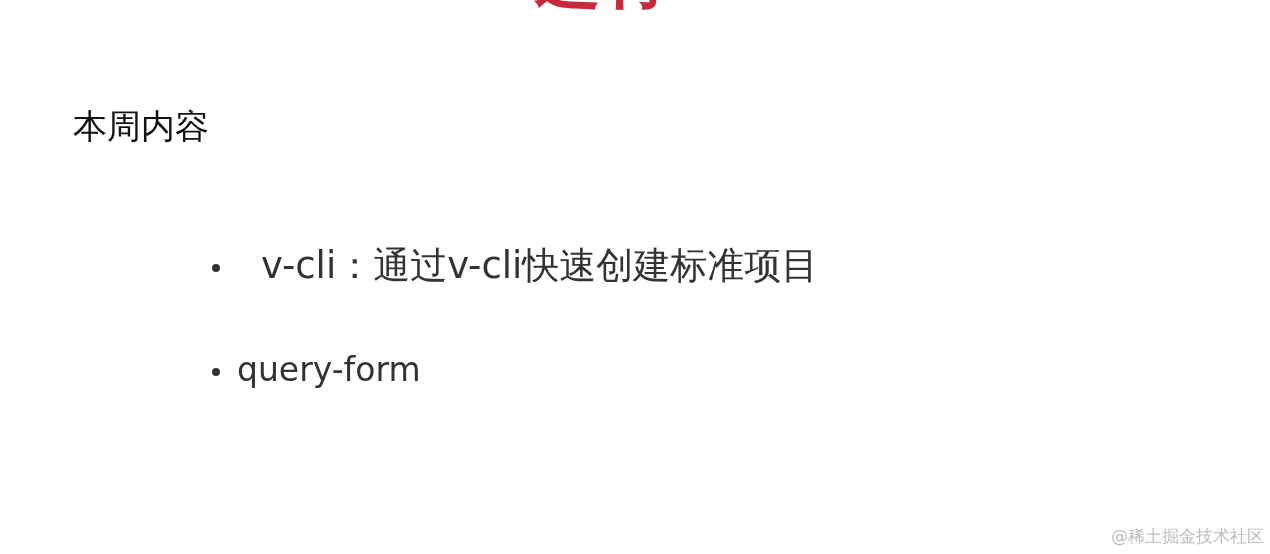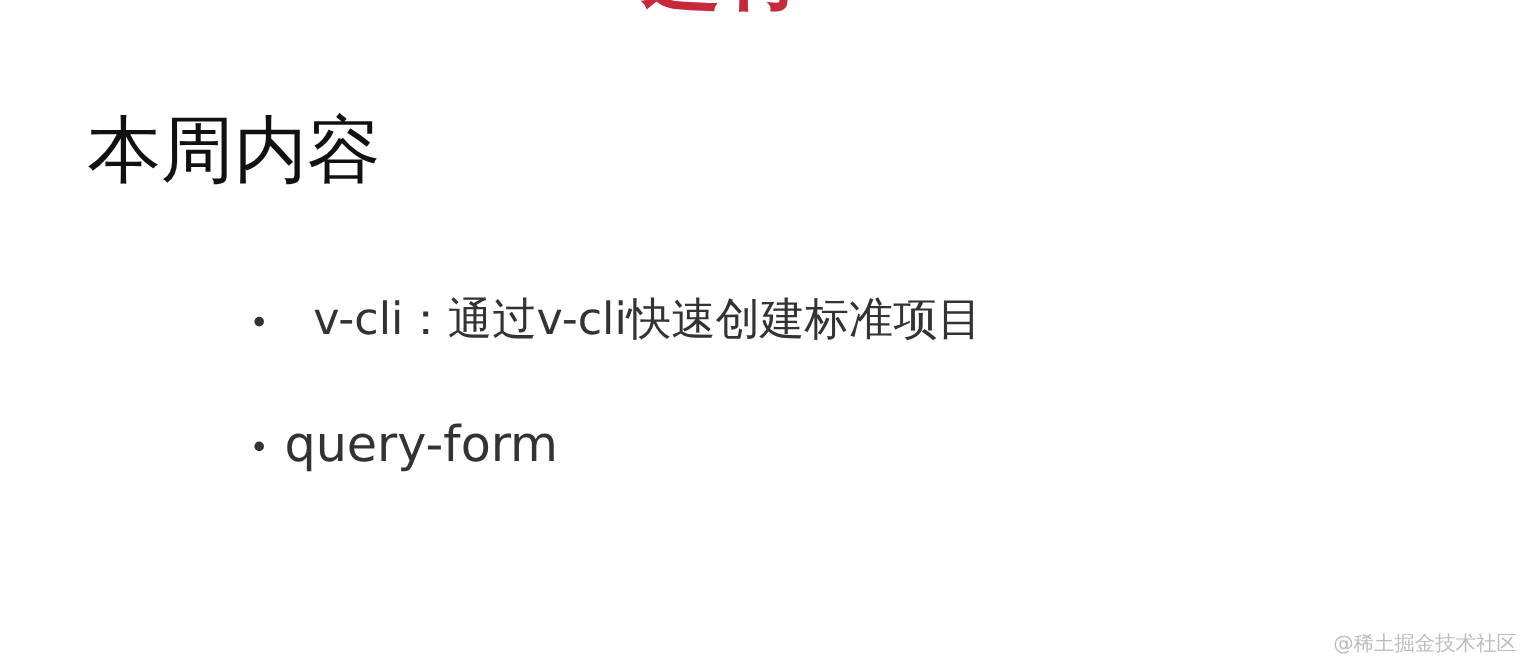--- a/index.html
+++ b/index.html
@@ -8,27 +8,27 @@
     background:#ffffff;
     font-family:"Liberation Sans","DejaVu Sans",sans-serif;
   }
   .title-cut {
     position:absolute; left:535px; top:-58px; height:70px;
     font-size:66px; font-weight:bold; line-height:70px;
     letter-spacing:4px; white-space:nowrap;
   }
   .section-heading {
     position:absolute; left:73px; top:98px;
-    font-size:61px; color:#111111; line-height:56px;
+    font-size:34px; color:#111111; line-height:56px;
     font-family:"DejaVu Sans",sans-serif;
   }
   .bullets { position:absolute; left:212px; top:0; margin:0; padding:0; list-style:none; }
   .bullet {
     position:absolute; left:0; white-space:nowrap;
-    font-size:41px; color:#333333; line-height:48px;
+    font-size:33px; color:#333333; line-height:48px;
     display:flex; align-items:center;
     font-family:"DejaVu Sans",sans-serif;
   }
   .bullet .dot {
     display:inline-block; width:8px; height:8px; border-radius:50%;
     background:#333333; margin-right:17px; margin-top:4px;
   }
   .bullet.b1 { top:242px; font-size:37px;gap:24px; }
   .bullet.b2 { top:346px; }
   .watermark {

